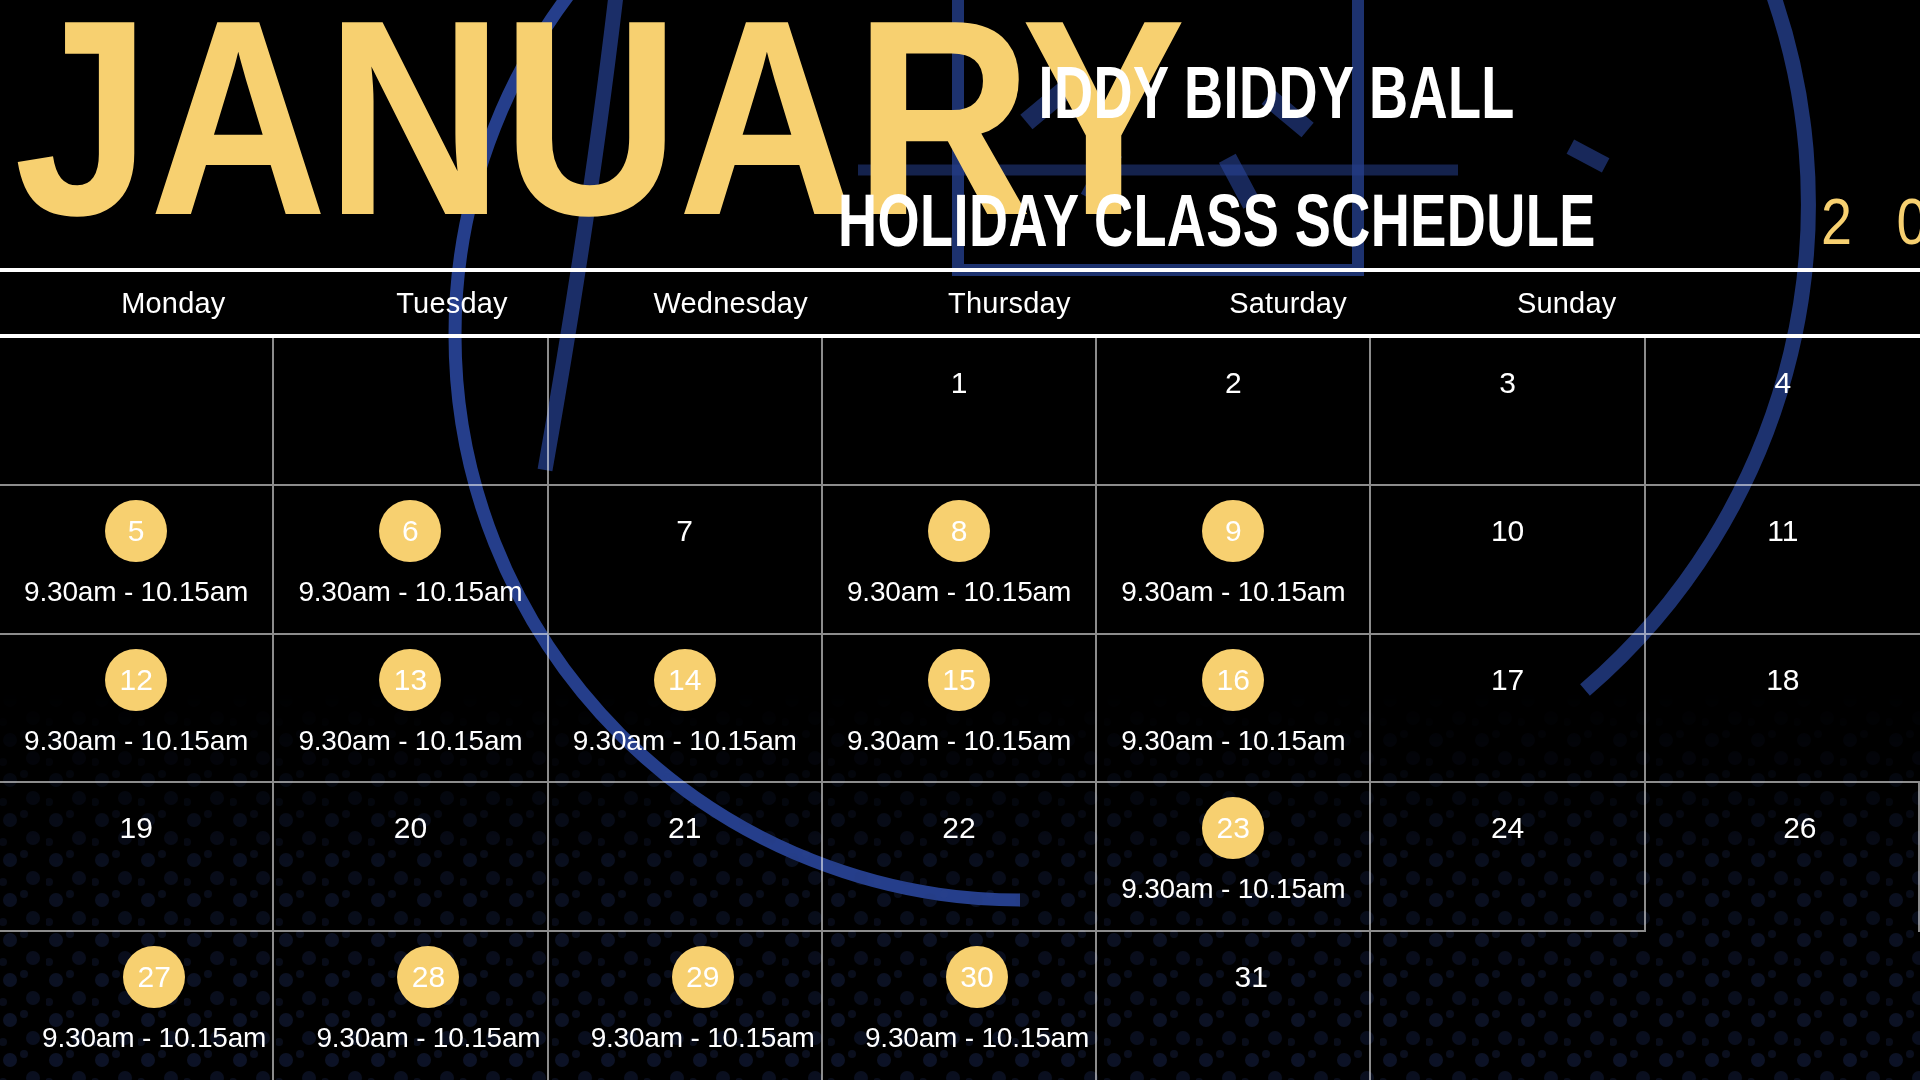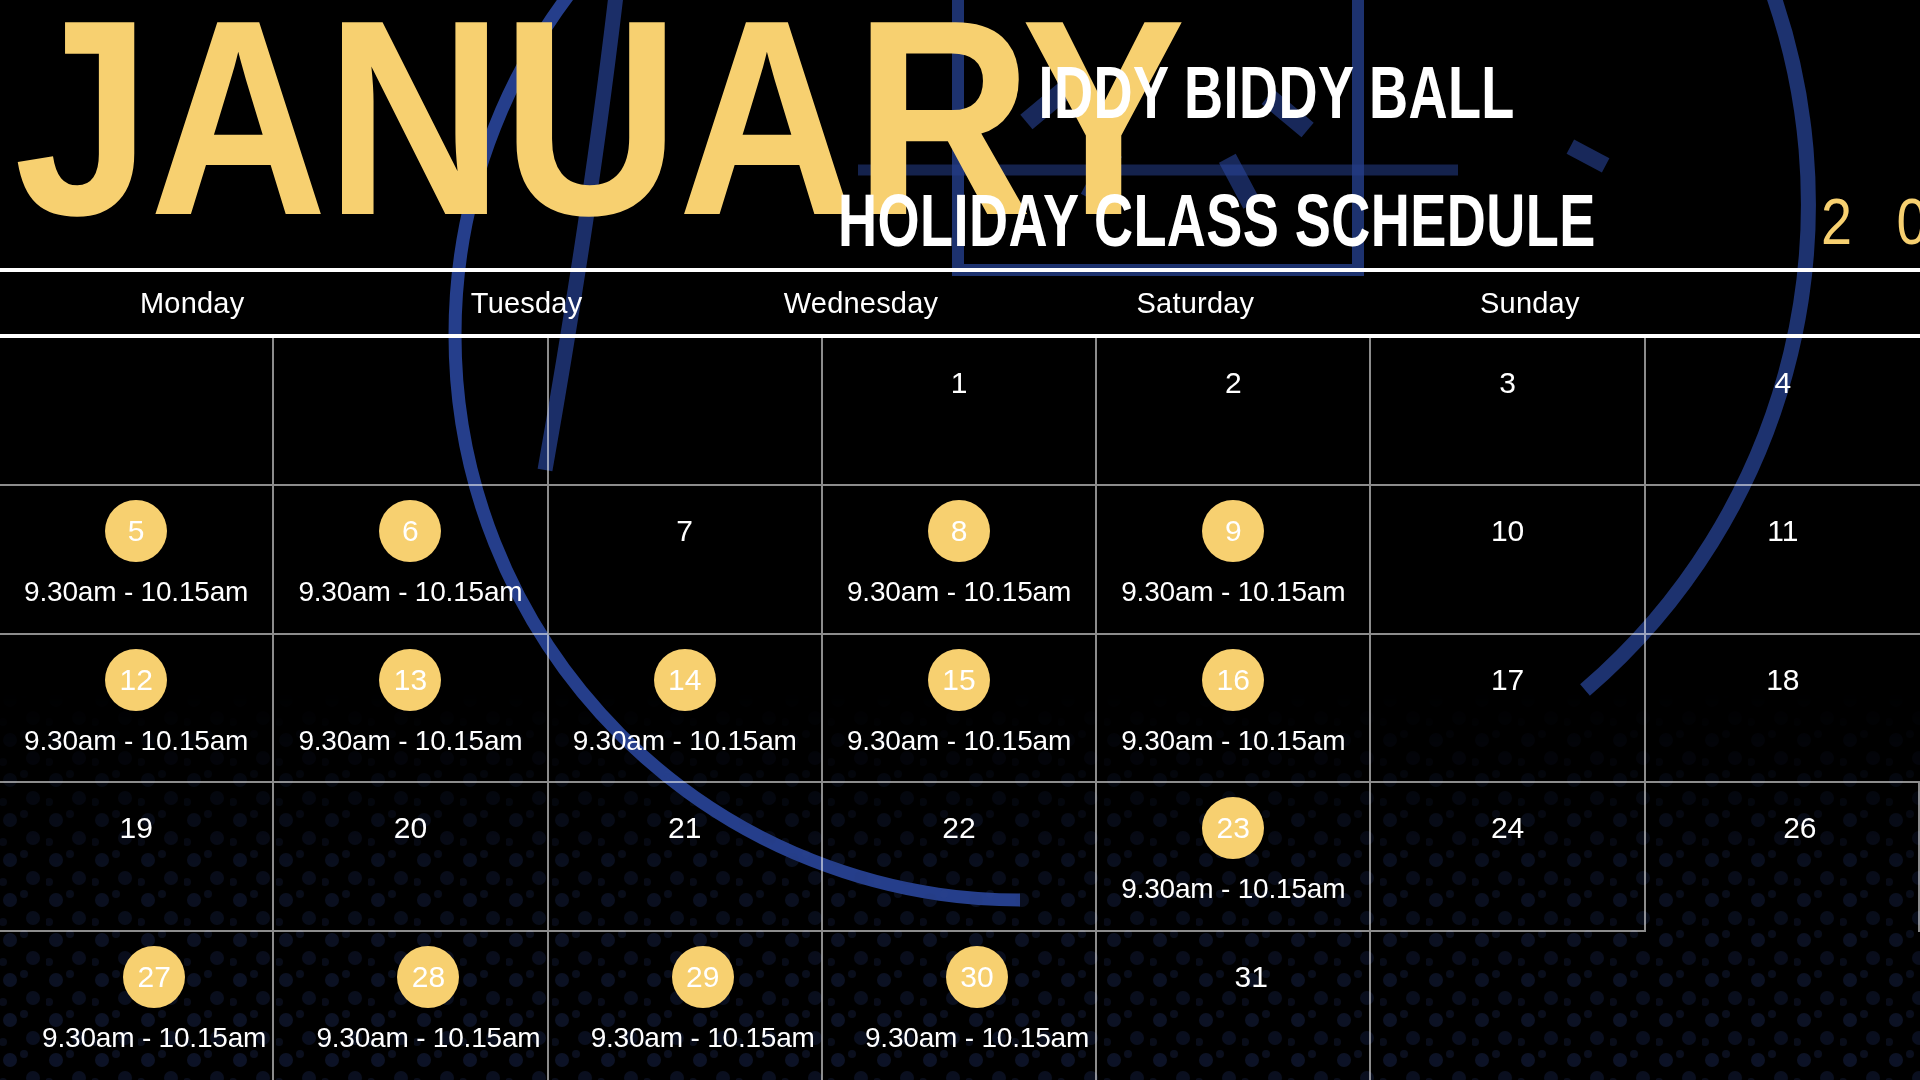--- a/index.html
+++ b/index.html
@@ -101,21 +101,21 @@
     width: 1920px;
     height: 4px;
     background: #ffffff;
   }
   #rule-top { top: 268px; }
   #rule-bottom { top: 334px; }
 
   
   #weekday-row {
     position: absolute;
-    left: 0;
+    left: 9px;
     top: 272px;
     width: 1672px;
     height: 62px;
     display: flex;
     padding-left: 25px;
   }
   .weekday-cell {
     flex: 1 1 0;
     display: flex;
     align-items: center;
@@ -244,20 +244,21 @@
       </div>
     </div>
   </div>
 
   <div class="rule-white" id="rule-top"></div>
 
   <div id="weekday-row">
     <div class="weekday-cell">Monday</div>
     <div class="weekday-cell">Tuesday</div>
     <div class="weekday-cell">Wednesday</div>
+    <div class="weekday-cell">Thursday</div>
     <div class="weekday-cell">Saturday</div>
     <div class="weekday-cell">Sunday</div>
   </div>
 
   <div class="rule-white" id="rule-bottom"></div>
 
   <div id="calendar-grid">
       <div class="day-cell empty"></div>
       <div class="day-cell empty"></div>
       <div class="day-cell empty"></div>

